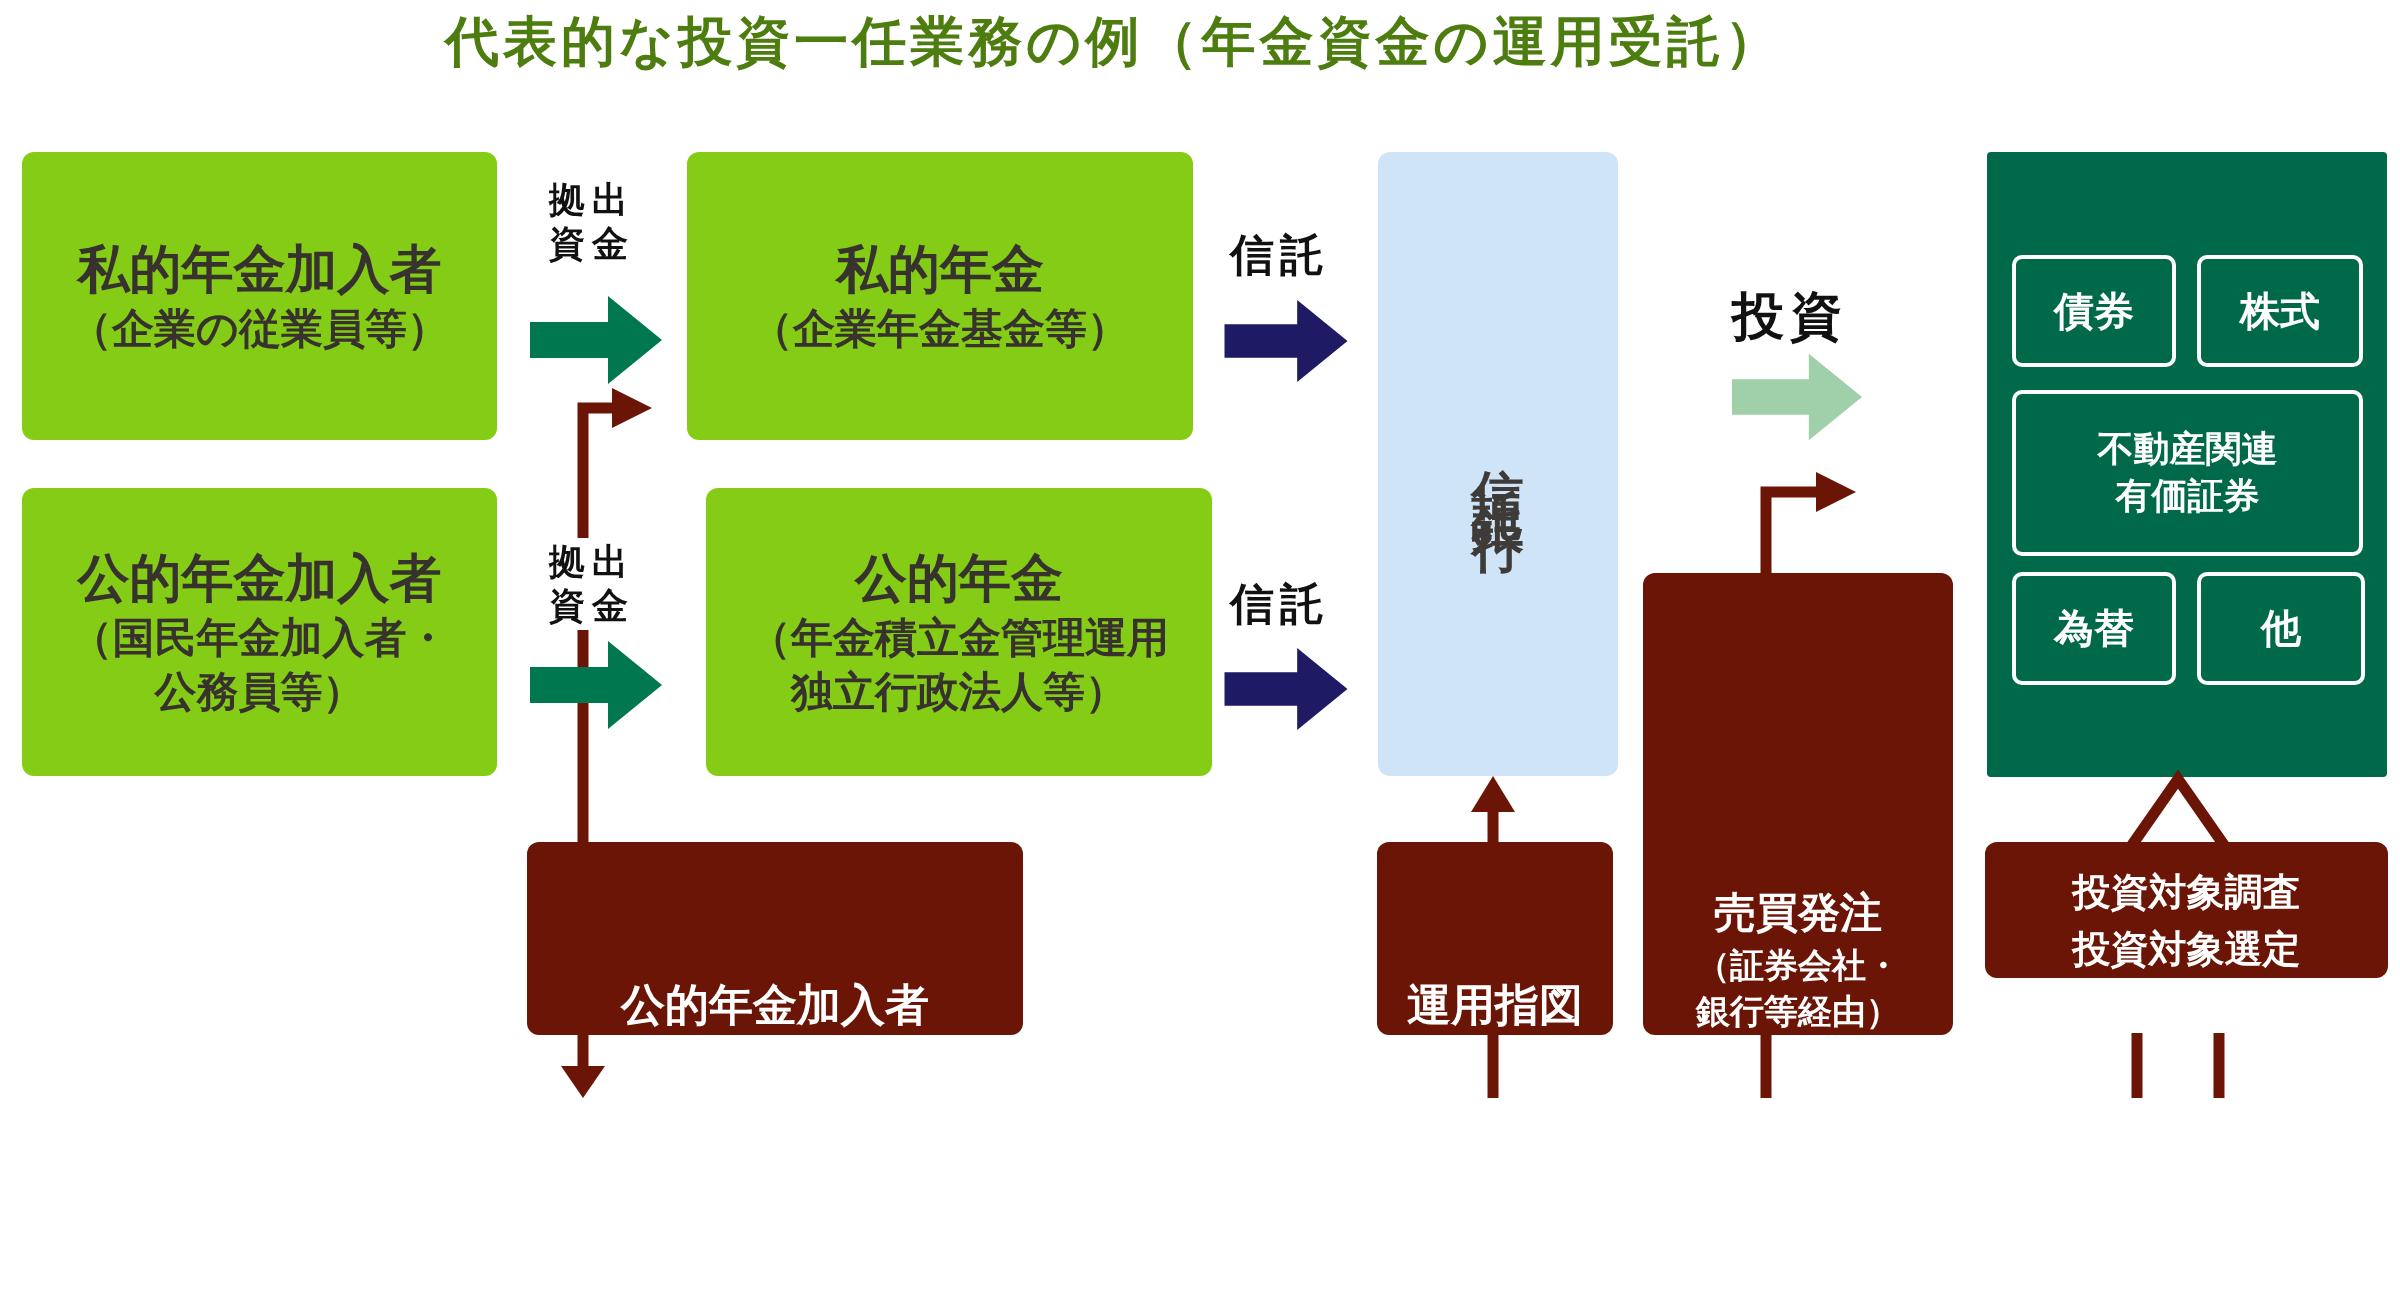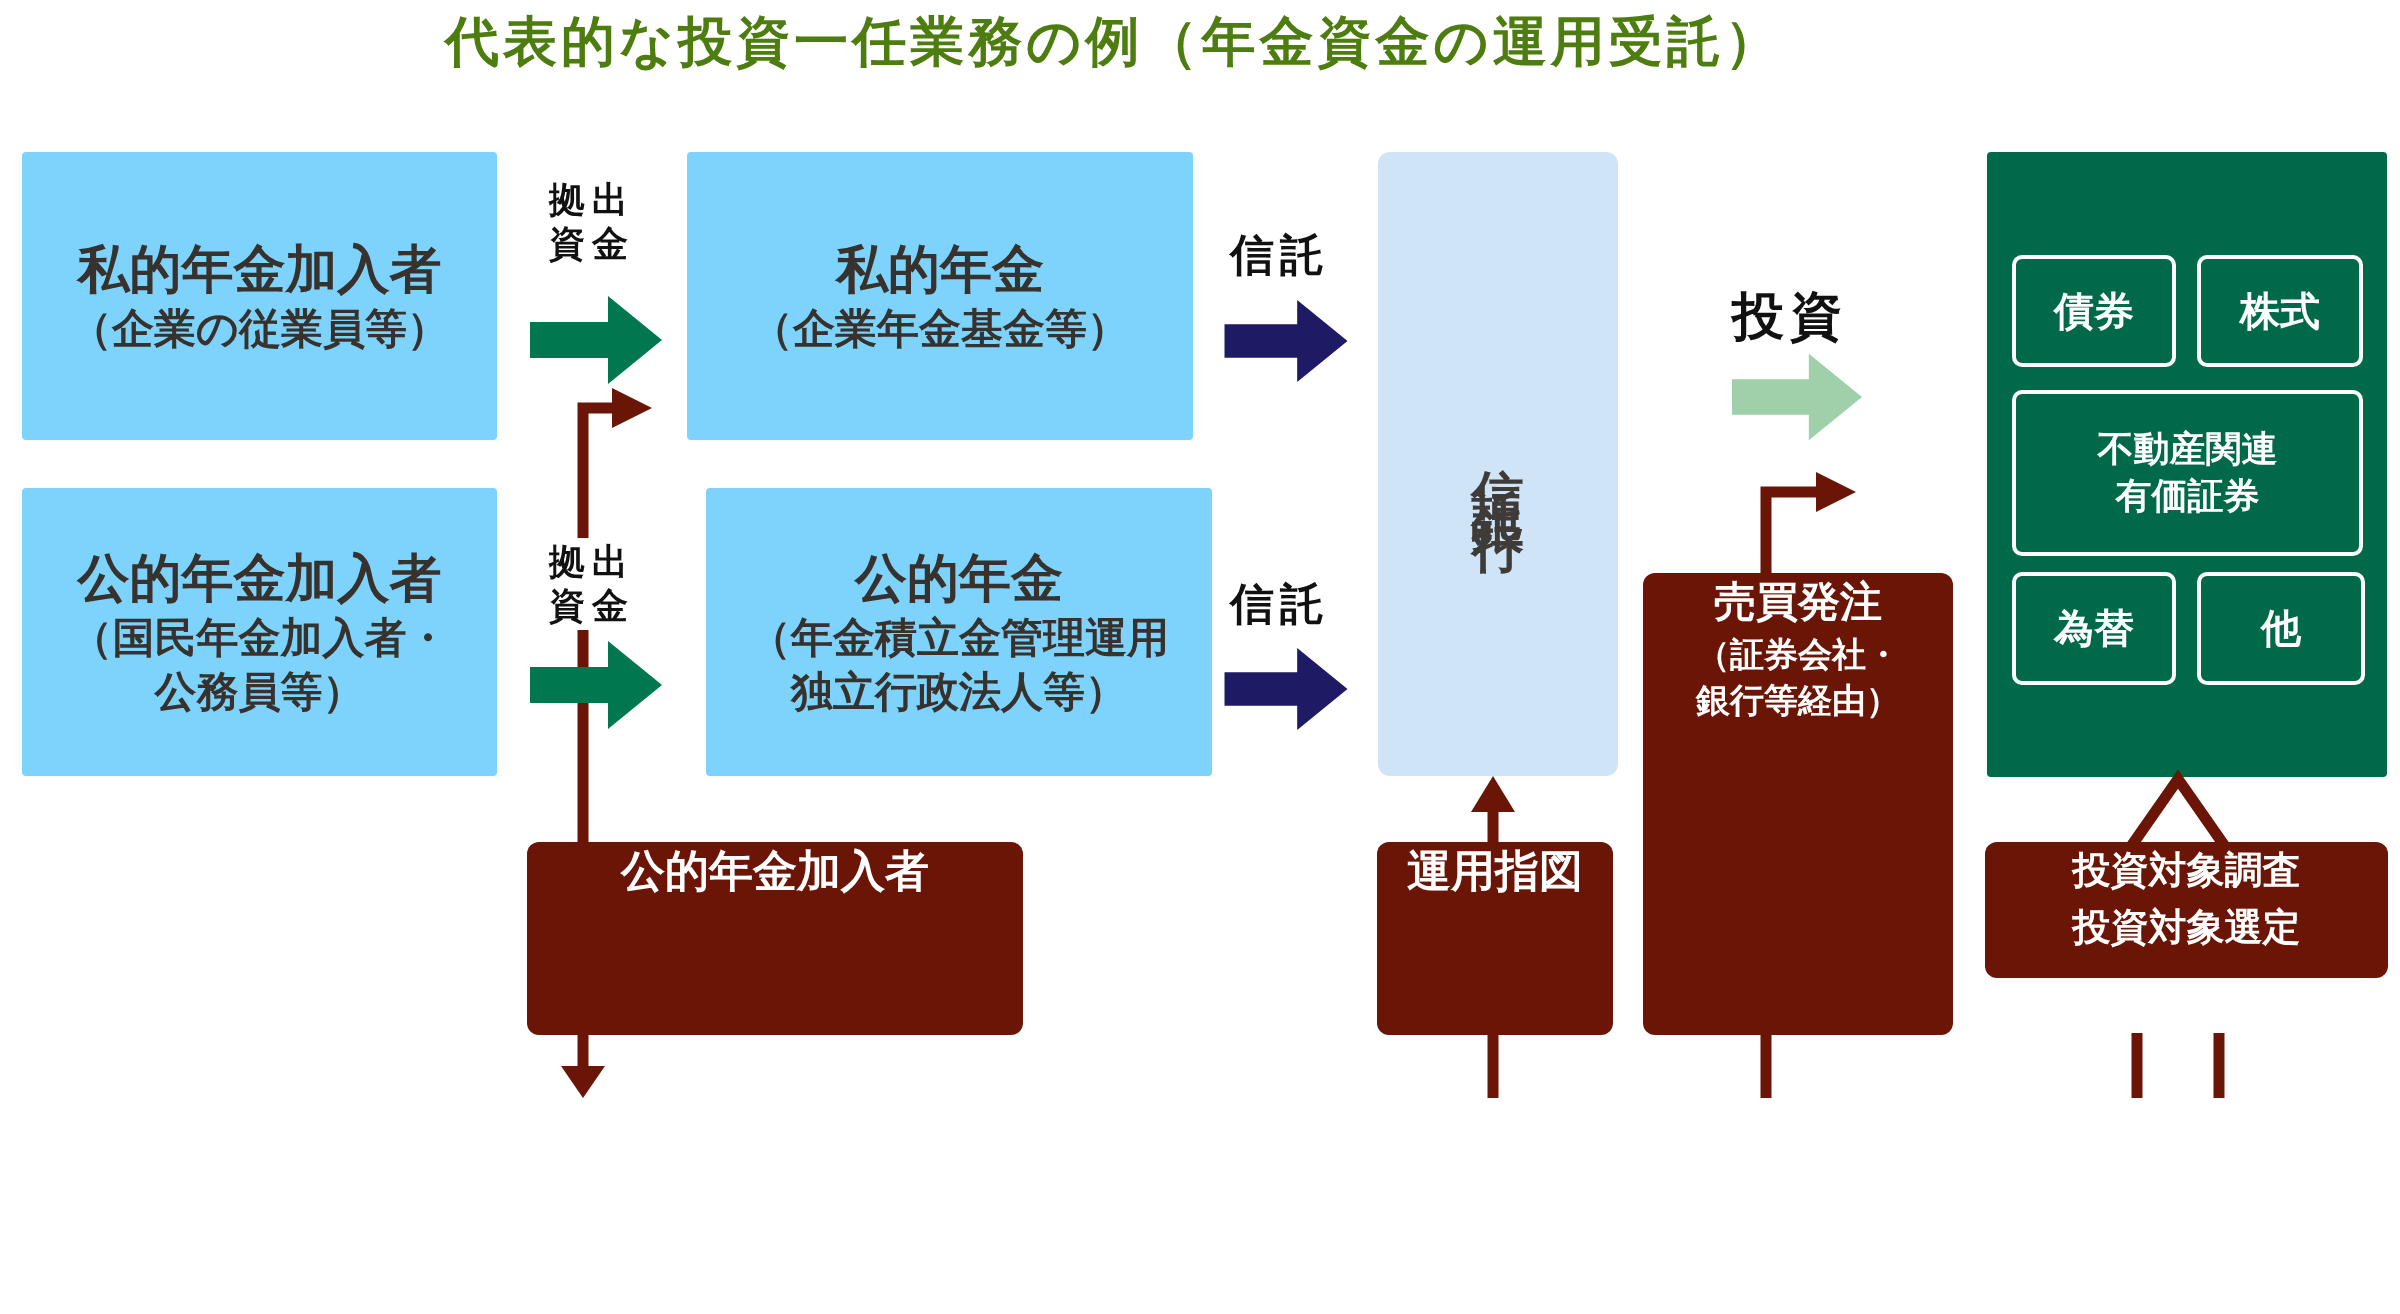--- a/index.html
+++ b/index.html
@@ -5,36 +5,36 @@
   html,body{margin:0;padding:0;background:#ffffff;}
   body{font-family:"Liberation Sans","DejaVu Sans",sans-serif;}
   #canvas{position:relative;width:2400px;height:1314px;background:#ffffff;overflow:hidden;}
 
   .abs{position:absolute;}
 
   
   .main-title{left:445px;top:6px;font-size:54px;font-weight:700;color:#4d7c0f;letter-spacing:4px;white-space:nowrap;z-index:4;}
 
   
-  .beige{background:#7dd3fc;border-radius:4px;display:flex;flex-direction:column;align-items:center;justify-content:center;text-align:center;color:#37322d;z-index:1;}
+  .beige{background:#84cc16;border-radius:12px;display:flex;flex-direction:column;align-items:center;justify-content:center;text-align:center;color:#37322d;z-index:1;}
   .beige .t{font-size:52px;font-weight:700;line-height:1.25;}
   .beige .s{font-size:42px;font-weight:600;line-height:1.28;}
 
   
   .trustbank{left:1378px;top:152px;width:240px;height:624px;background:#cfe4f6;border-radius:12px;display:flex;align-items:center;justify-content:center;z-index:1;}
   .trustbank .v{writing-mode:vertical-rl;font-size:52px;font-weight:600;letter-spacing:18px;color:#3f3b38;}
 
   
   .greenbox{left:1987px;top:152px;width:400px;height:625px;background:#00694a;border-radius:4px;z-index:1;}
   .asset{position:absolute;border:4px solid #ffffff;border-radius:10px;display:flex;flex-direction:column;align-items:center;justify-content:center;color:#ffffff;font-weight:700;text-align:center;}
   .asset .a1{font-size:40px;}
   .asset .a2{font-size:36px;line-height:1.3;}
 
   
-  .maroon{background:#6a1505;border-radius:12px;display:flex;flex-direction:column;align-items:center;justify-content:flex-start;text-align:center;color:#ffffff;z-index:1;}
+  .maroon{background:#6a1505;border-radius:12px;display:flex;flex-direction:column;align-items:center;justify-content:flex-end;text-align:center;color:#ffffff;z-index:1;}
   .maroon .m1{font-size:44px;font-weight:700;}
   .maroon .o1{font-size:42px;font-weight:700;line-height:1.4;}
   .maroon .o2{font-size:34px;font-weight:700;line-height:1.35;}
   .maroon .r1{font-size:38px;font-weight:700;line-height:1.5;}
   .bottombar{left:8px;top:1098px;width:2382px;height:197px;}
   .bottombar .b1{font-size:52px;font-weight:700;letter-spacing:2px;}
 
   
   .flabel{color:#111111;font-weight:700;background:#ffffff;text-align:center;z-index:4;}
   .contrib{width:112px;font-size:36px;letter-spacing:7px;line-height:1.22;word-break:break-all;padding:2px 0;}

